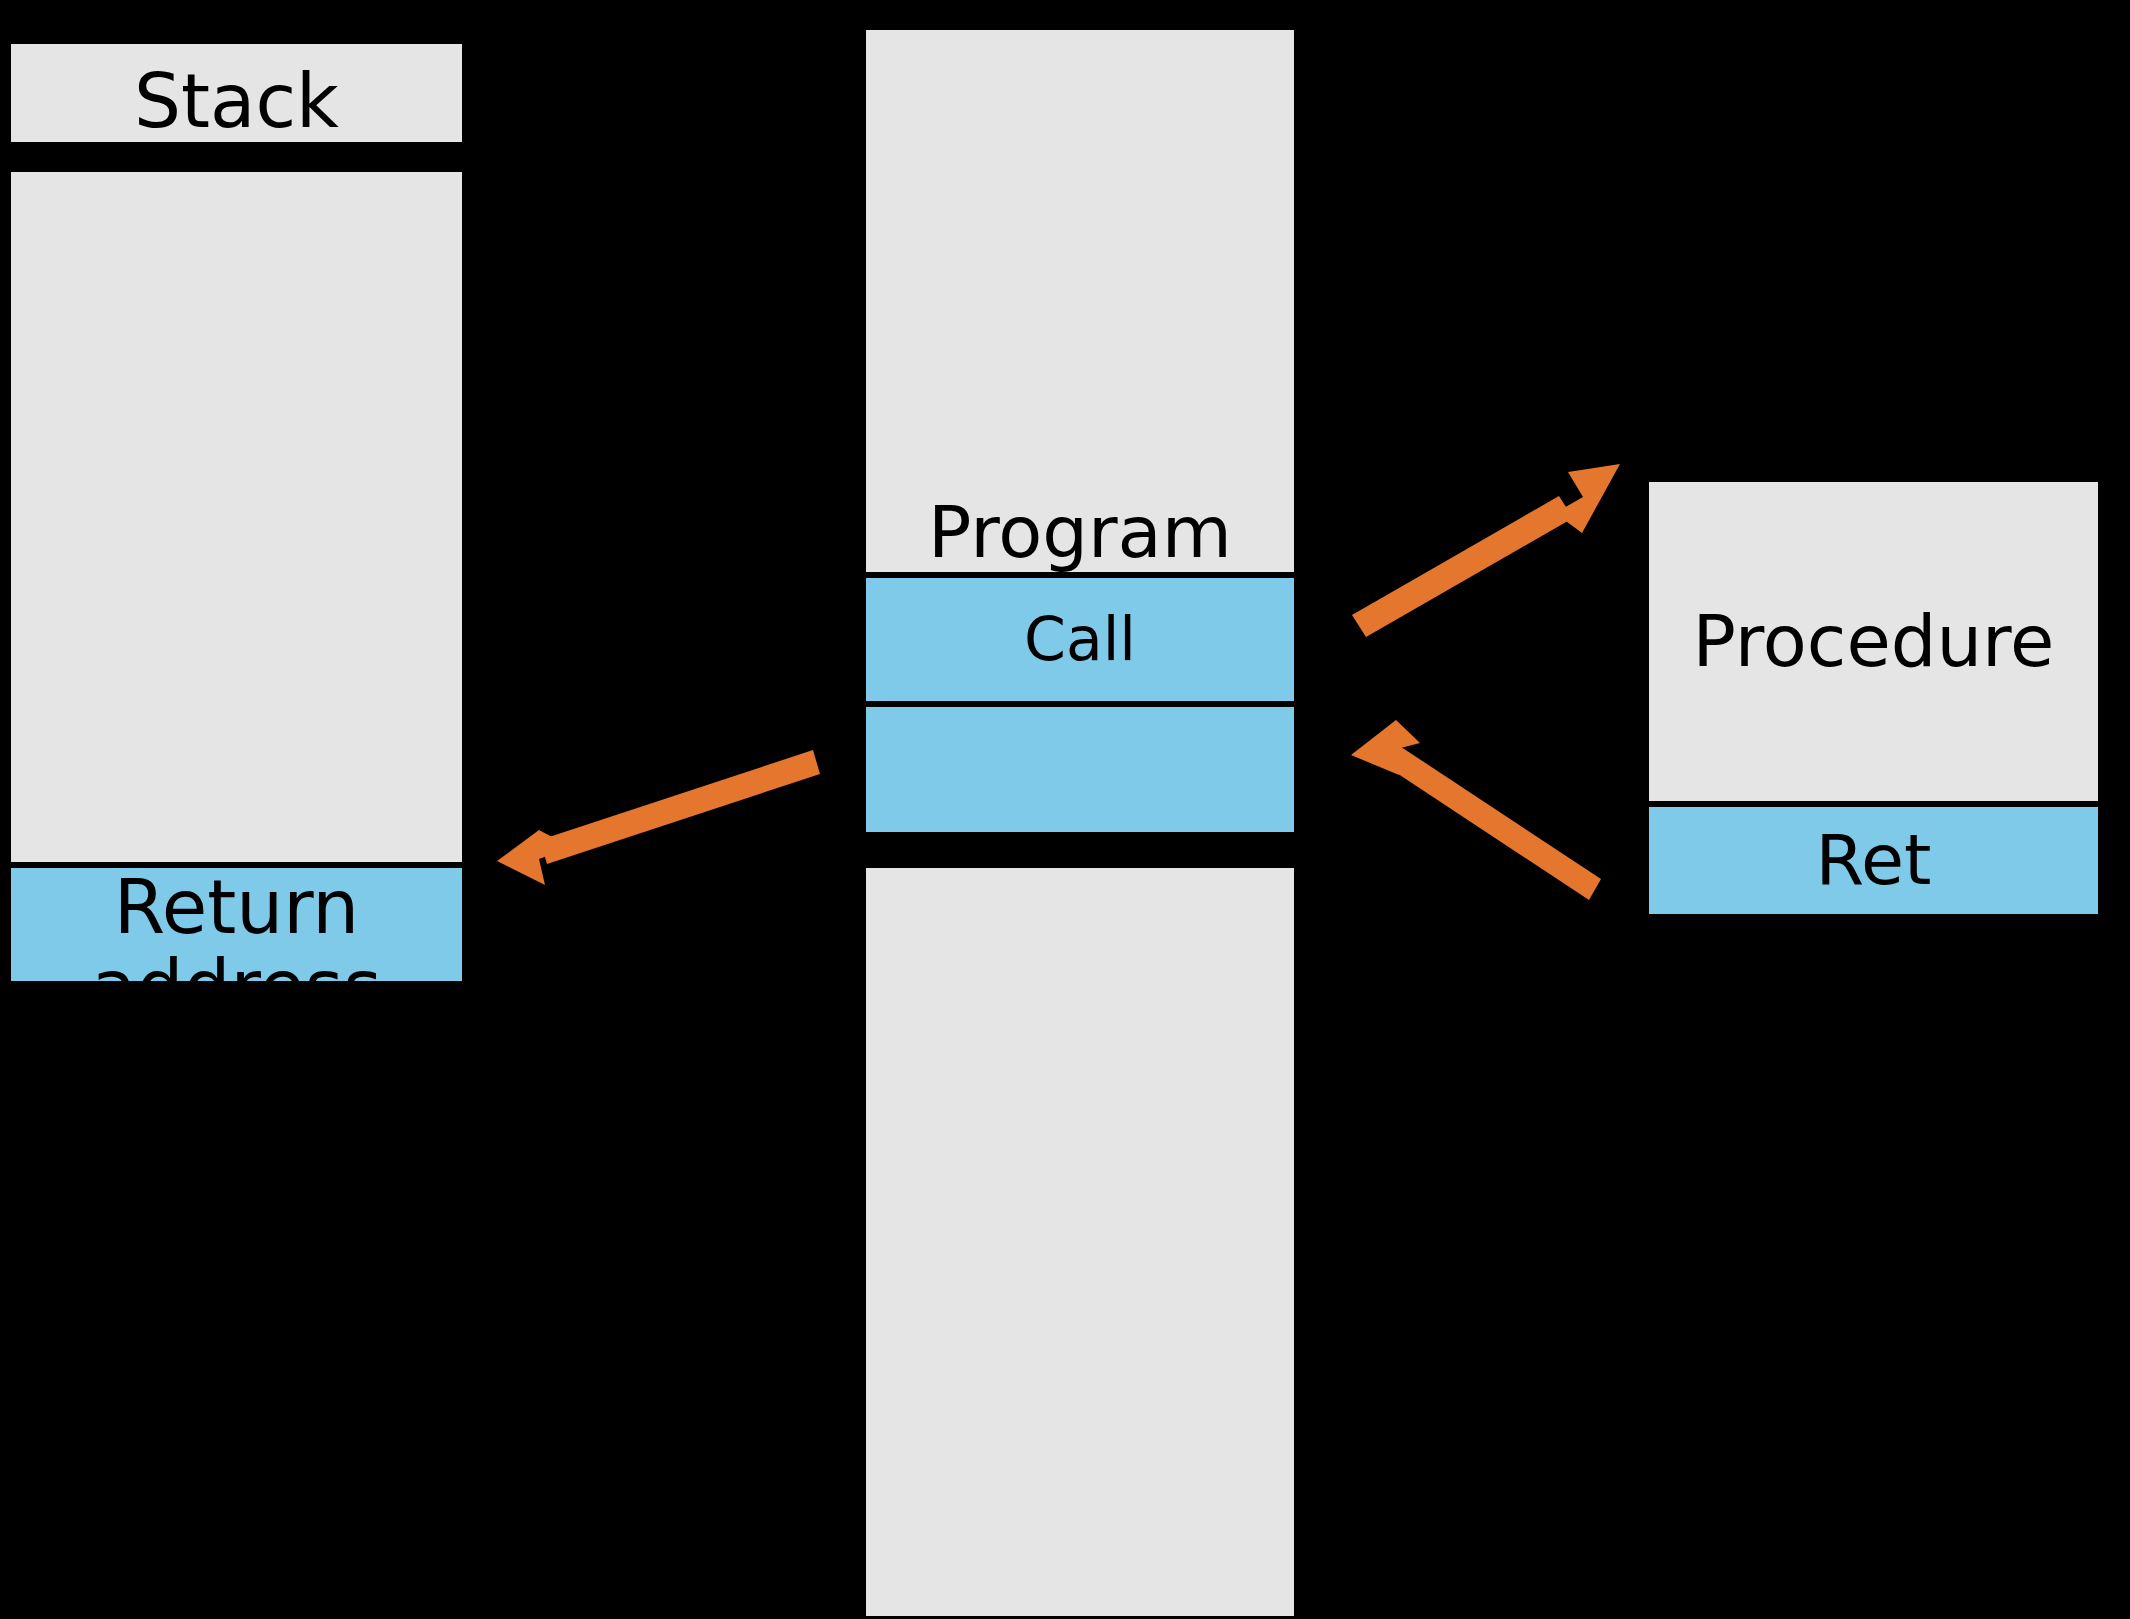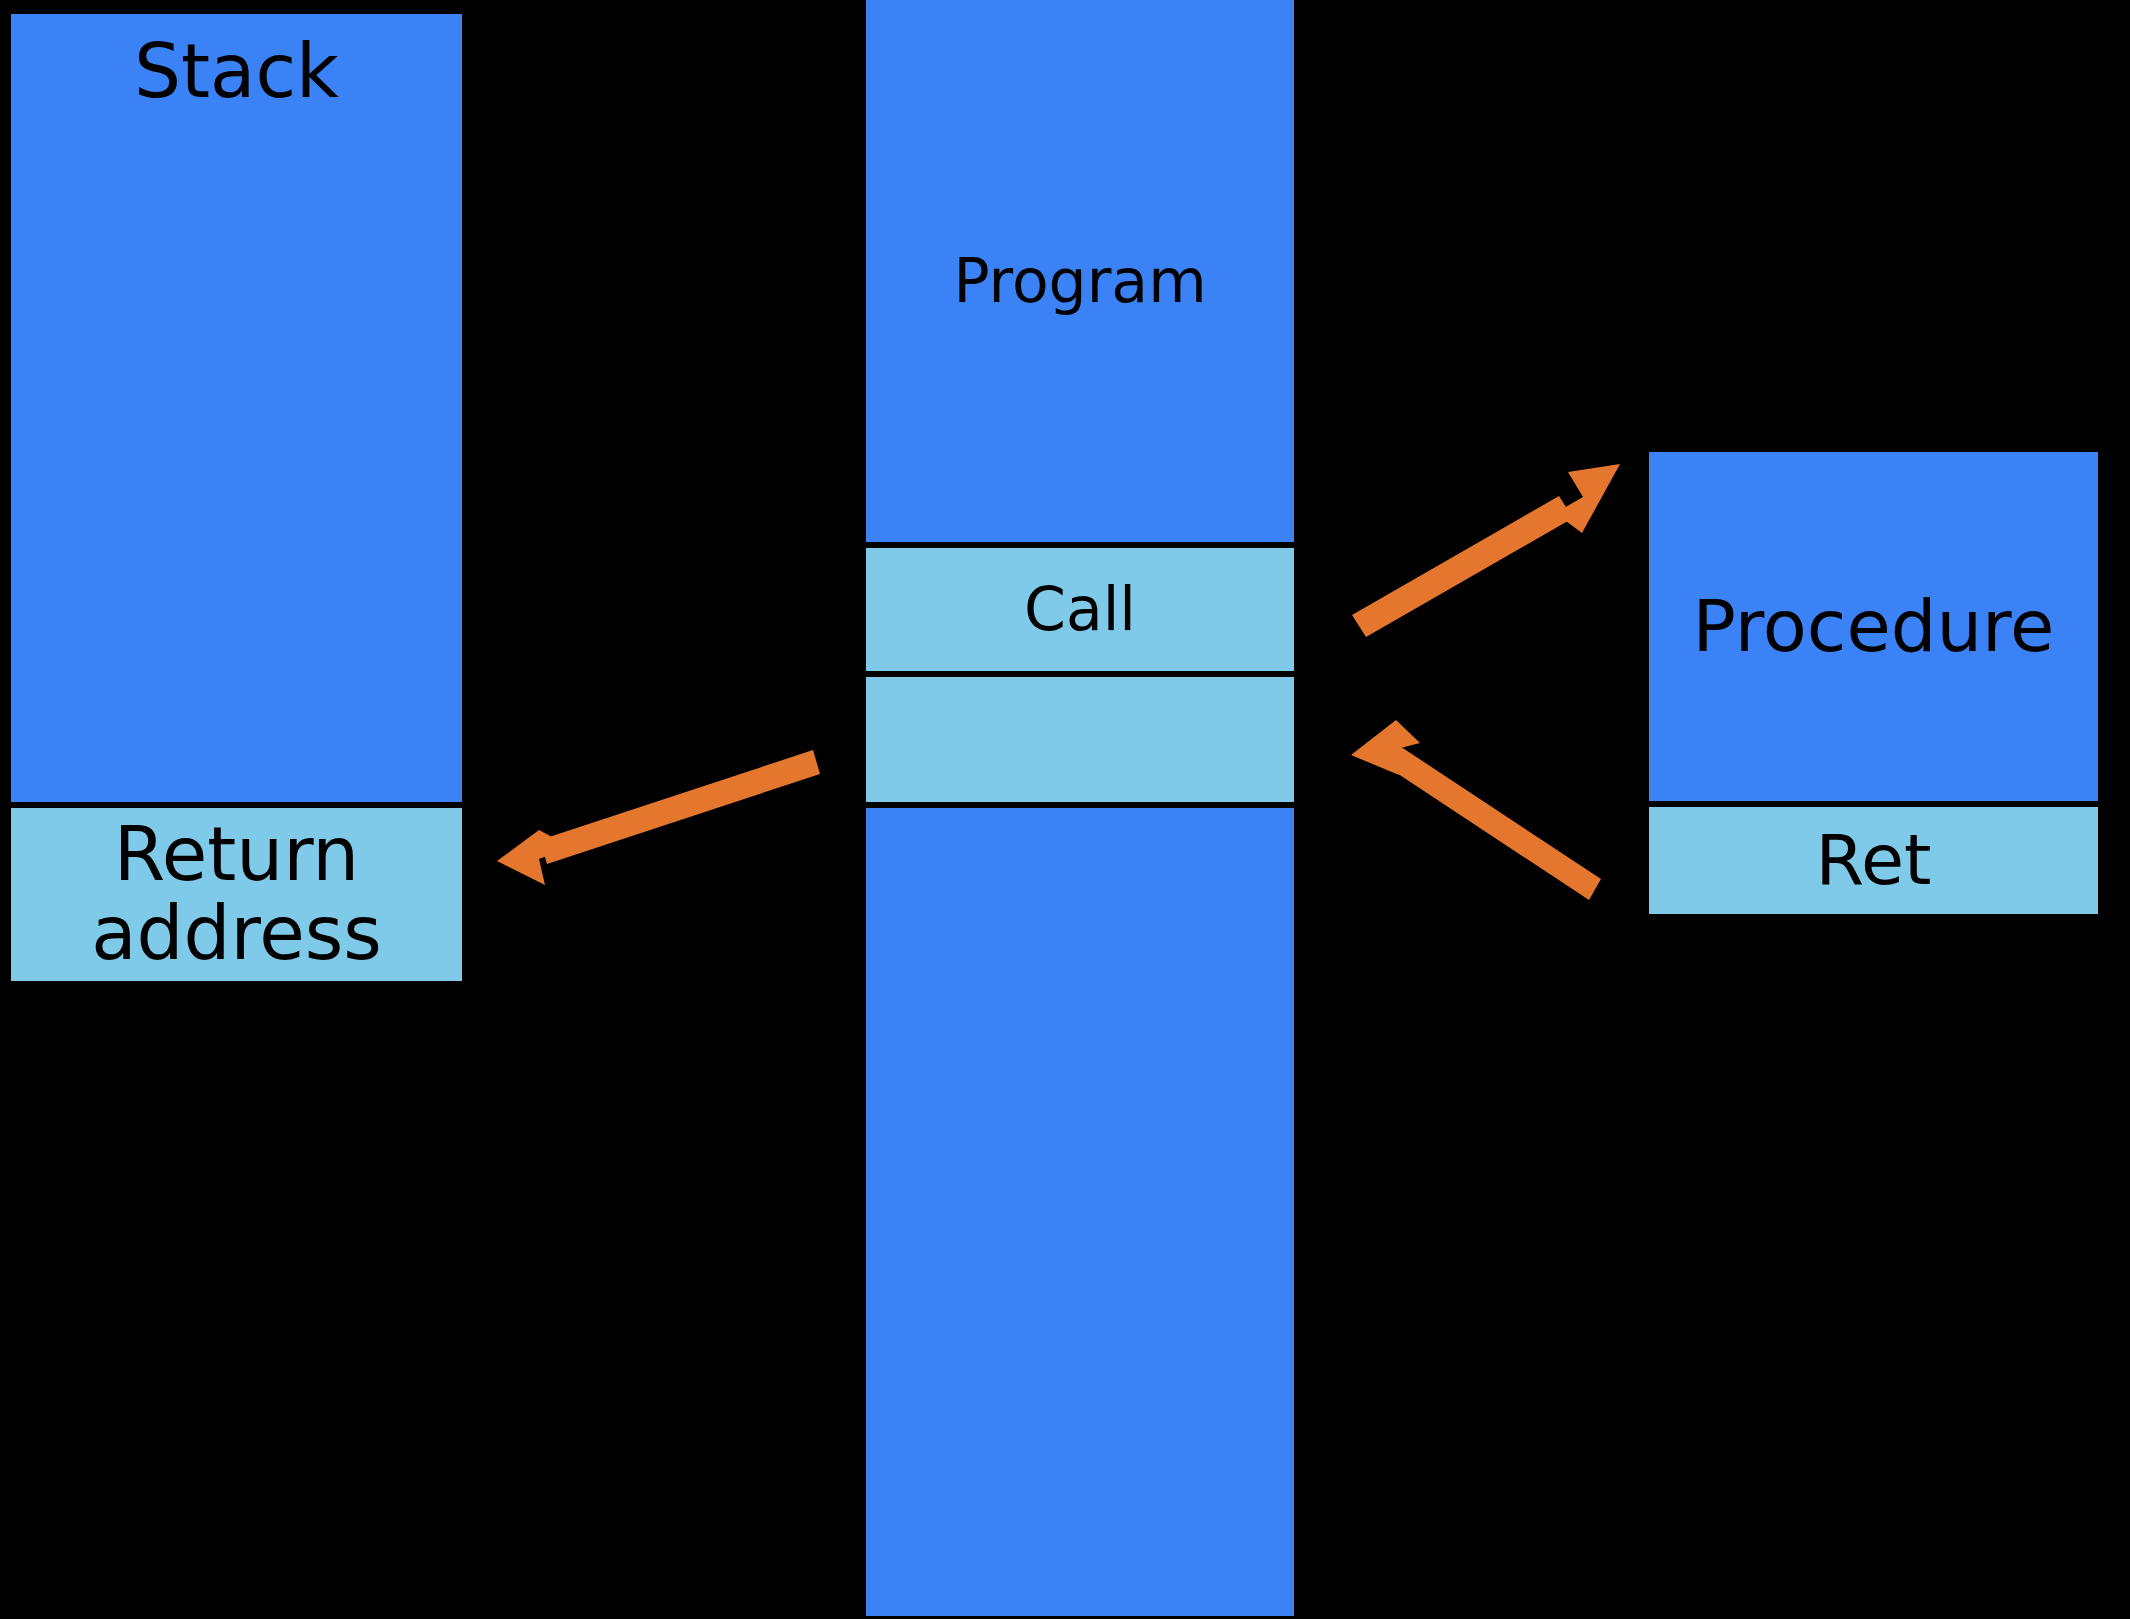--- a/index.html
+++ b/index.html
@@ -29,21 +29,21 @@
   .seg {
     position: relative;
     box-sizing: border-box;
     display: flex;
     align-items: center;
     justify-content: center;
     text-align: center;
     color: #000000;
     line-height: 1.08;
   }
-  .peach { background: #3b82f6; }
+  .peach { background: #e5e5e5; margin-top: 30px; }
   .blue  { background: #7FCAE8; }
   .divider-top { border-top: 6px solid #000000; }
 
   .label {
     color: #000000;
     font-weight: 400;
     white-space: pre-line;
   }
 
   
@@ -54,21 +54,21 @@
   #stack-empty   { flex: 0 0 690px; }
   #stack-return  { flex: 1 1 auto; font-size: 74px; }
   #stack-title   { font-size: 74px; padding-top: 18px; align-items: flex-start; }
 
   #program-box {
     left: 860px; top: 0px;
     width: 440px; height: 1616px;
     border-top: none;
     border-bottom: none;
   }
-  #program-top     { flex: 0 0 542px; font-size: 60px; align-items: center; padding-top: 20px;}
+  #program-top     { flex: 0 0 542px; font-size: 72px; align-items: flex-end; padding-top: 20px;}
   #program-call    { flex: 0 0 129px; font-size: 60px; }
   #program-band2   { flex: 0 0 131px; }
   #program-bottom  { flex: 1 1 auto; }
 
   #procedure-box {
     left: 1643px; top: 446px;
     width: 461px; height: 474px;
   }
   #procedure-main { flex: 1 1 auto; font-size: 72px; }
   #procedure-ret  { flex: 0 0 113px; font-size: 70px; }

